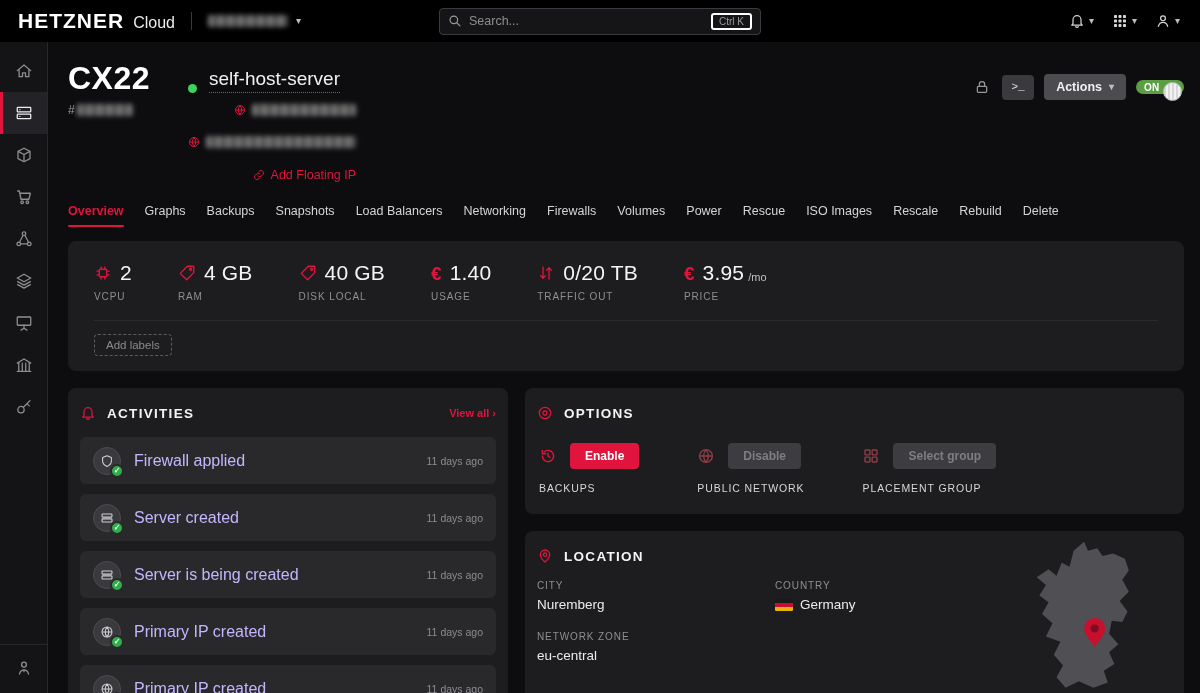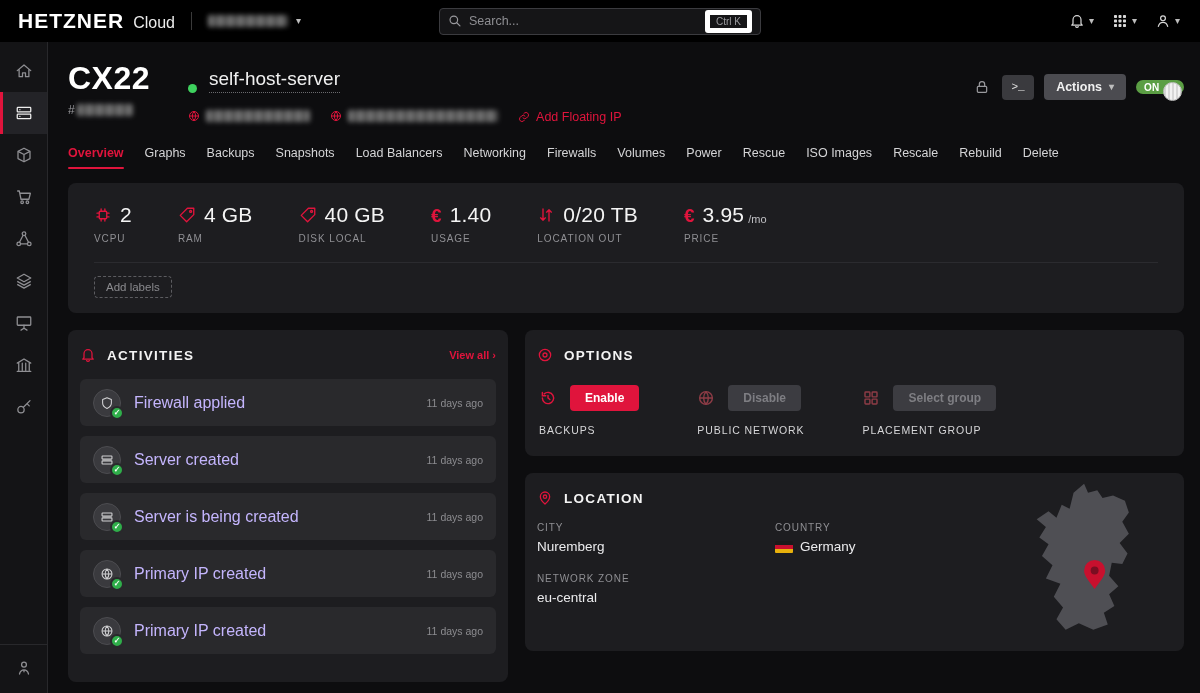--- a/index.html
+++ b/index.html
@@ -31,21 +31,21 @@
   .redacted{display:inline-block;height:12px;border-radius:2px;vertical-align:middle;
     background:repeating-linear-gradient(90deg,#8a8a8a 0 5px,#5c5c5c 5px 10px);
     filter:blur(2.5px);opacity:.85;}
   .w56{width:56px}.w80{width:80px}.w100{width:104px}.w150{width:150px}
   .search{position:absolute;left:50%;transform:translateX(-50%);width:322px;height:27px;
     background:#151517;border:1px solid #3b3b3f;border-radius:4px;
     display:flex;align-items:center;padding:0 8px;gap:7px;}
   .search svg{color:#9a9a9e;}
   .search input{flex:1;background:transparent;border:none;outline:none;color:#c8c8cc;font-size:12.5px;font-family:inherit;}
   .search input::placeholder{color:#8e8e92;}
-  .kbd{border:5px solid #ffffff;border-radius:3px;font-size:10px;color:#9a9a9e;padding:1px 6px;white-space:nowrap;}
+  .kbd{border:2px solid #ffffff;border-radius:3px;font-size:10px;color:#9a9a9e;padding:1px 6px;white-space:nowrap;}
   .topbar-right{margin-left:auto;display:flex;align-items:center;gap:14px;}
   .tb-item{display:flex;align-items:center;gap:4px;color:#d8d8d8;cursor:pointer;padding:3px 2px;}
   .tb-item svg{color:#d8d8d8;}
 
   
   .layout{display:flex;height:651px;}
   .sidebar{width:48px;background:#141416;border-right:1px solid #28282b;display:flex;flex-direction:column;padding-top:8px;}
   .side-item{height:42px;display:flex;align-items:center;justify-content:center;color:#8f8f93;cursor:pointer;position:relative;}
   .side-item.active{background:#232327;color:#ededed;}
   .side-item.active::before{content:"";position:absolute;left:0;top:0;bottom:0;width:3px;background:var(--accent);}
@@ -55,21 +55,21 @@
   .main{flex:1;padding:20px 16px 0 20px;overflow:hidden;}
 
   
   .server-header{display:flex;align-items:flex-start;}
   .sh-left{margin-right:38px;}
   .server-type{font-size:32px;font-weight:700;color:#fff;letter-spacing:.5px;line-height:1.05;}
   .server-id{margin-top:7px;color:#9a9a9e;font-size:12px;display:flex;align-items:center;gap:2px;}
   .name-row{display:flex;align-items:flex-end;gap:12px;margin-top:6px;}
   .status-dot{width:9px;height:9px;border-radius:50%;background:#3ed15e;}
   .server-name{font-size:19px;color:#f0f0f0;border-bottom:1px dotted #6a6a6e;padding-bottom:2px;cursor:text;}
-  .ip-row{display:flex;align-items:flex-start;gap:20px;margin-top:17px;font-size:12.5px;}
+  .ip-row{display:flex;align-items:flex-end;gap:20px;margin-top:11px;font-size:12.5px;flex-direction:column;}
   .ip-item{display:flex;align-items:center;gap:6px;}
   .ip-item svg{color:var(--accent);}
   .floating-ip{display:flex;align-items:center;gap:6px;color:var(--accent);font-size:12.5px;cursor:pointer;}
   .sh-right{margin-left:auto;display:flex;align-items:center;gap:10px;padding-top:12px;}
   .lock-btn{color:#9a9a9e;cursor:pointer;padding:2px;}
   .console-btn{background:#3a3a3e;color:#e0e0e0;border:none;border-radius:4px;width:32px;height:25px;
     font-family:"Liberation Mono",monospace;font-size:11px;cursor:pointer;}
   .actions-btn{background:#4b4b50;color:#f0f0f0;border:none;border-radius:4px;height:26px;padding:0 12px;
     font-size:12.5px;font-weight:600;display:flex;align-items:center;gap:7px;cursor:pointer;font-family:inherit;}
   .toggle{width:48px;height:14px;border-radius:12px;background:#5b9e44;position:relative;cursor:pointer;display:flex;align-items:center;}
@@ -383,21 +383,21 @@
           </div>
           <div class="stat-label">USAGE</div>
         </div>
         <div class="stat">
           <div class="stat-top">
             <svg class="i18" viewBox="0 0 24 24" fill="none" stroke="currentColor" stroke-width="1.8" stroke-linecap="round" stroke-linejoin="round">
                 <path d="M8 4v15M8 19l-3.2-3.2M8 19l3.2-3.2M16 20V5M16 5l-3.2 3.2M16 5l3.2 3.2"></path>
               </svg>
             <span class="stat-value">0/20 TB</span>
           </div>
-          <div class="stat-label">LOCATION OUT</div>
+          <div class="stat-label">TRAFFIC OUT</div>
         </div>
         <div class="stat">
           <div class="stat-top">
             <span class="s-euro">€</span>
             <span class="stat-value">3.95</span>
             <span class="stat-suffix">/mo</span>
           </div>
           <div class="stat-label">PRICE</div>
         </div>
       </div>

